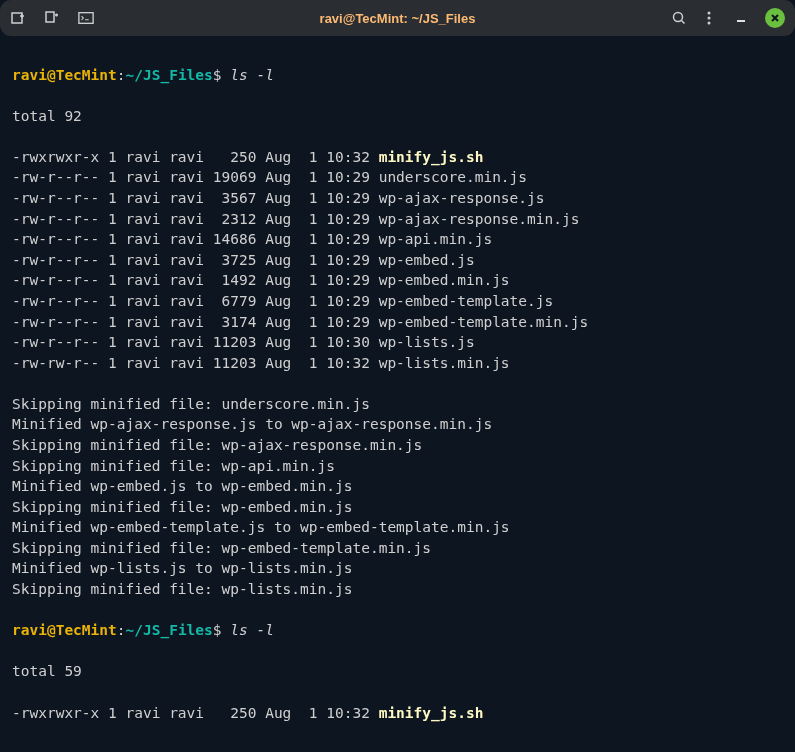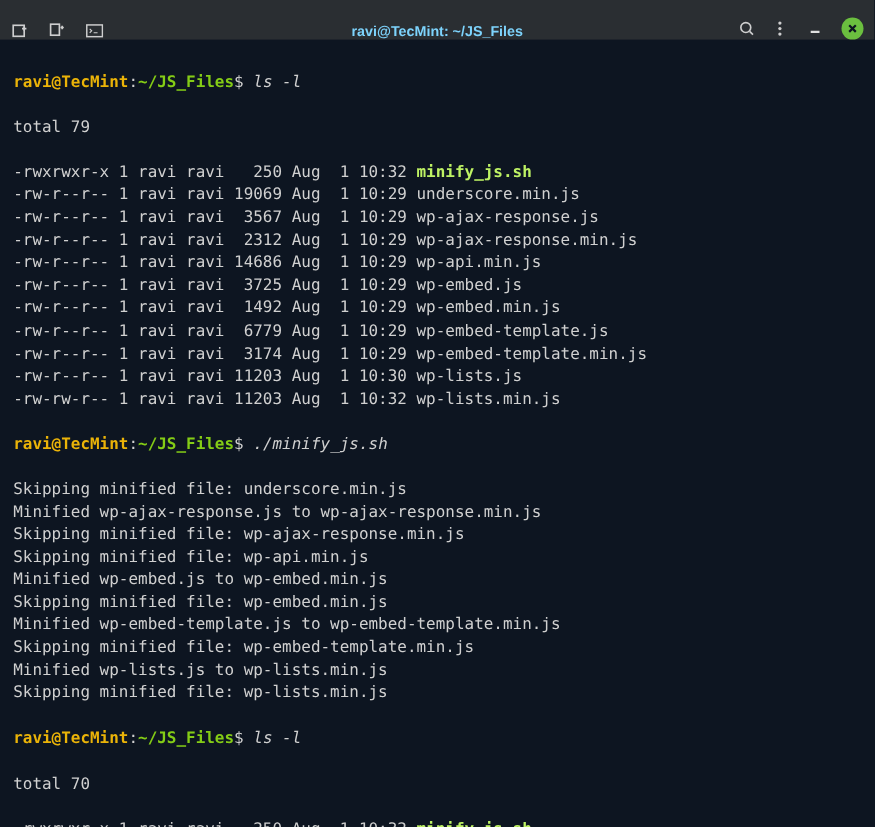--- a/index.html
+++ b/index.html
@@ -13,26 +13,27 @@
       background: #0d1521;
       font-family: 'DejaVu Sans Mono', 'Consolas', monospace;
       font-size: 14.5px;
       color: #d0d0d0;
       overflow: hidden;
     }
     .titlebar {
       height: 36px;
       background: #2a2e32;
       display: flex;
-      align-items: flex-end;
+      align-items: center;
       padding: 0 10px;
-      color: #7dd3fc;
+      color: #fdba74;
       font-family: -apple-system, 'Segoe UI', sans-serif;
       font-size: 13px;
       font-weight: 600;
+      border-radius: 11px;
     }
     .titlebar-left {
       display: flex;
       gap: 18px;
       align-items: center;
     }
     .titlebar-icon {
       width: 16px;
       height: 16px;
       display: inline-flex;
@@ -69,24 +70,24 @@
     .terminal {
       padding: 8px 12px;
       line-height: 1.42;
       white-space: pre;
     }
     .line {
       display: block;
     }
     .prompt-user { color: #eab308; font-weight: bold; }
     .prompt-colon { color: #d0d0d0; }
-    .prompt-path { color: #84cc16; font-weight: bold; }
+    .prompt-path { color: #14b8a6; font-weight: bold; }
     .prompt-dollar { color: #d0d0d0; }
     .cmd { color: #d0d0d0; font-style: italic; }
-    .highlight { color: #bef264; font-weight: bold; }
+    .highlight { color: #fef9c3; font-weight: bold; }
   </style>
 </head>
 <body>
 
 <div class="titlebar">
   <div class="titlebar-left">
     <span class="titlebar-icon">
       <svg width="16" height="16" viewBox="0 0 16 16">
           <rect x="2" y="3" width="10" height="10" fill="none" stroke="#e0e0e0" stroke-width="1.5"></rect>
           <path d="M10 6 h4 M12 4 v4" stroke="#e0e0e0" stroke-width="1.5"></path>
@@ -128,21 +129,20 @@
     <span class="window-btn close-btn">
       <svg width="10" height="10" viewBox="0 0 10 10">
           <path d="M2 2 l6 6 M8 2 l-6 6" stroke="#0d1521" stroke-width="2"></path>
         </svg>
     </span>
   </div>
 </div>
 
 <div class="terminal">
 <span class="line"><span class="prompt-user">ravi@TecMint</span><span class="prompt-colon">:</span><span class="prompt-path">~/JS_Files</span><span class="prompt-dollar">$</span> <span class="cmd">ls -l</span></span>
-<span class="line">total 79</span>
+<span class="line">total 92</span>
 <div id="ls1-rows"><span class="line"><span>-rwxrwxr-x 1 ravi ravi   250 Aug  1 10:32 </span><span class="highlight">minify_js.sh</span></span><span class="line"><span>-rw-r--r-- 1 ravi ravi 19069 Aug  1 10:29 </span><span>underscore.min.js</span></span><span class="line"><span>-rw-r--r-- 1 ravi ravi  3567 Aug  1 10:29 </span><span>wp-ajax-response.js</span></span><span class="line"><span>-rw-r--r-- 1 ravi ravi  2312 Aug  1 10:29 </span><span>wp-ajax-response.min.js</span></span><span class="line"><span>-rw-r--r-- 1 ravi ravi 14686 Aug  1 10:29 </span><span>wp-api.min.js</span></span><span class="line"><span>-rw-r--r-- 1 ravi ravi  3725 Aug  1 10:29 </span><span>wp-embed.js</span></span><span class="line"><span>-rw-r--r-- 1 ravi ravi  1492 Aug  1 10:29 </span><span>wp-embed.min.js</span></span><span class="line"><span>-rw-r--r-- 1 ravi ravi  6779 Aug  1 10:29 </span><span>wp-embed-template.js</span></span><span class="line"><span>-rw-r--r-- 1 ravi ravi  3174 Aug  1 10:29 </span><span>wp-embed-template.min.js</span></span><span class="line"><span>-rw-r--r-- 1 ravi ravi 11203 Aug  1 10:30 </span><span>wp-lists.js</span></span><span class="line"><span>-rw-rw-r-- 1 ravi ravi 11203 Aug  1 10:32 </span><span>wp-lists.min.js</span></span></div>
-<span class="line"><span class="prompt-user">ravi@TecMint</span><span class="prompt-colon">:</span><span class="prompt-path">~/JS_Files</span><span class="prompt-dollar">$</span> <span class="cmd">./minify_js.sh</span></span>
 <div id="minify-rows"><span class="line">Skipping minified file: underscore.min.js</span><span class="line">Minified wp-ajax-response.js to wp-ajax-response.min.js</span><span class="line">Skipping minified file: wp-ajax-response.min.js</span><span class="line">Skipping minified file: wp-api.min.js</span><span class="line">Minified wp-embed.js to wp-embed.min.js</span><span class="line">Skipping minified file: wp-embed.min.js</span><span class="line">Minified wp-embed-template.js to wp-embed-template.min.js</span><span class="line">Skipping minified file: wp-embed-template.min.js</span><span class="line">Minified wp-lists.js to wp-lists.min.js</span><span class="line">Skipping minified file: wp-lists.min.js</span></div>
 <span class="line"><span class="prompt-user">ravi@TecMint</span><span class="prompt-colon">:</span><span class="prompt-path">~/JS_Files</span><span class="prompt-dollar">$</span> <span class="cmd">ls -l</span></span>
-<span class="line">total 70</span>
+<span class="line">total 59</span>
 <div id="ls2-rows"><span class="line"><span>-rwxrwxr-x 1 ravi ravi   250 Aug  1 10:32 </span><span class="highlight">minify_js.sh</span></span></div>
 
 </div>
 
 </body></html>

